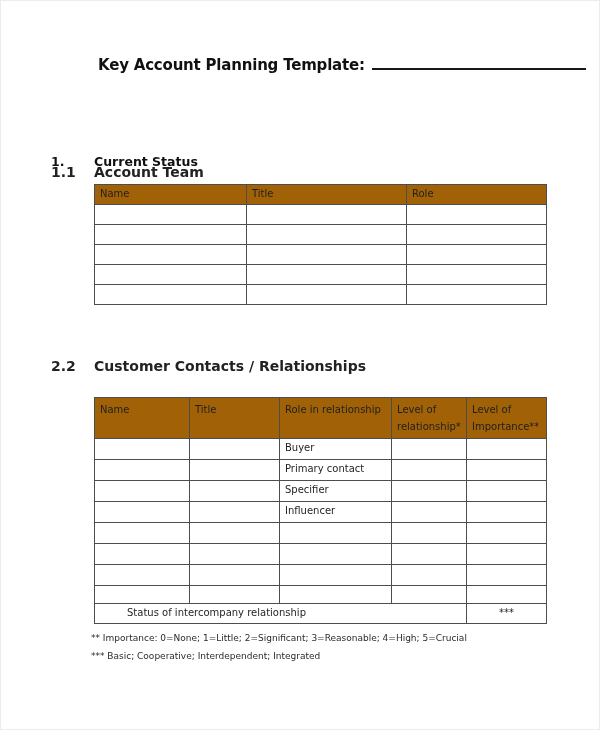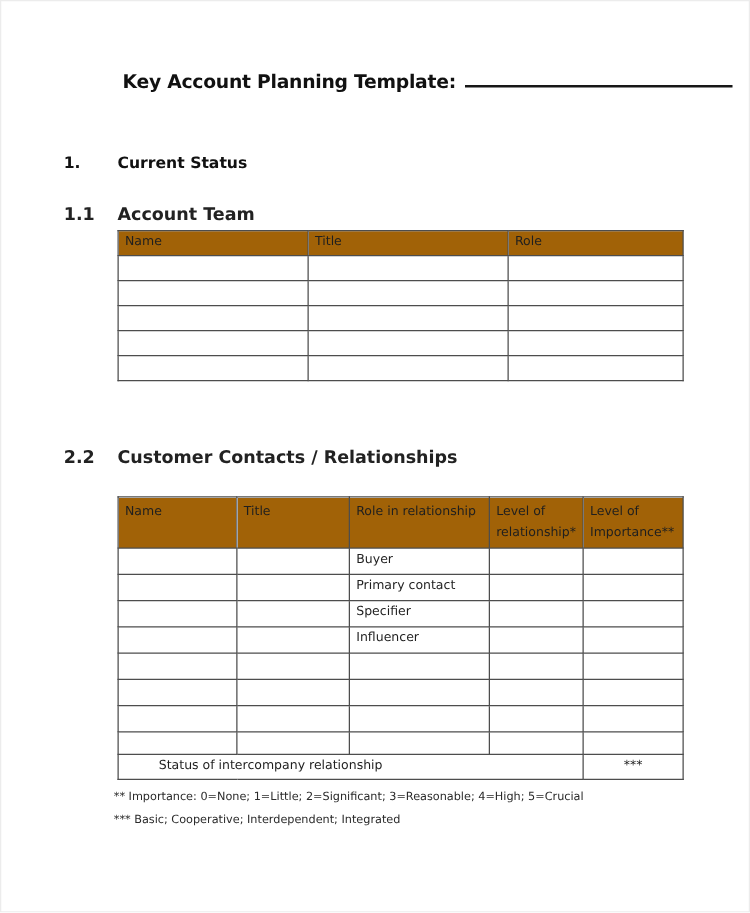--- a/index.html
+++ b/index.html
@@ -32,21 +32,21 @@
     margin-left: 7px;
     border-bottom: 2px solid #171717;
     vertical-align: baseline;
   }
   .sec-row {
     position: absolute;
     left: 50px;
     white-space: nowrap;
   }
   .sec-num { display: inline-block; width: 43px; }
-  .sec-1 { top: 121px; font-size: 12.5px; font-weight: bold; color: #111111; }
+  .sec-1 { top: 153px; font-size: 12.5px; font-weight: bold; color: #111111; }
   .sec-sub { font-size: 14px; font-weight: bold; color: #222222; }
   .sec-1-1 { top: 163px; }
   .sec-1-2 { top: 357px; }
 
   table.grid {
     position: absolute;
     left: 93px;
     width: 452px;
     border-collapse: collapse;
     table-layout: fixed;

